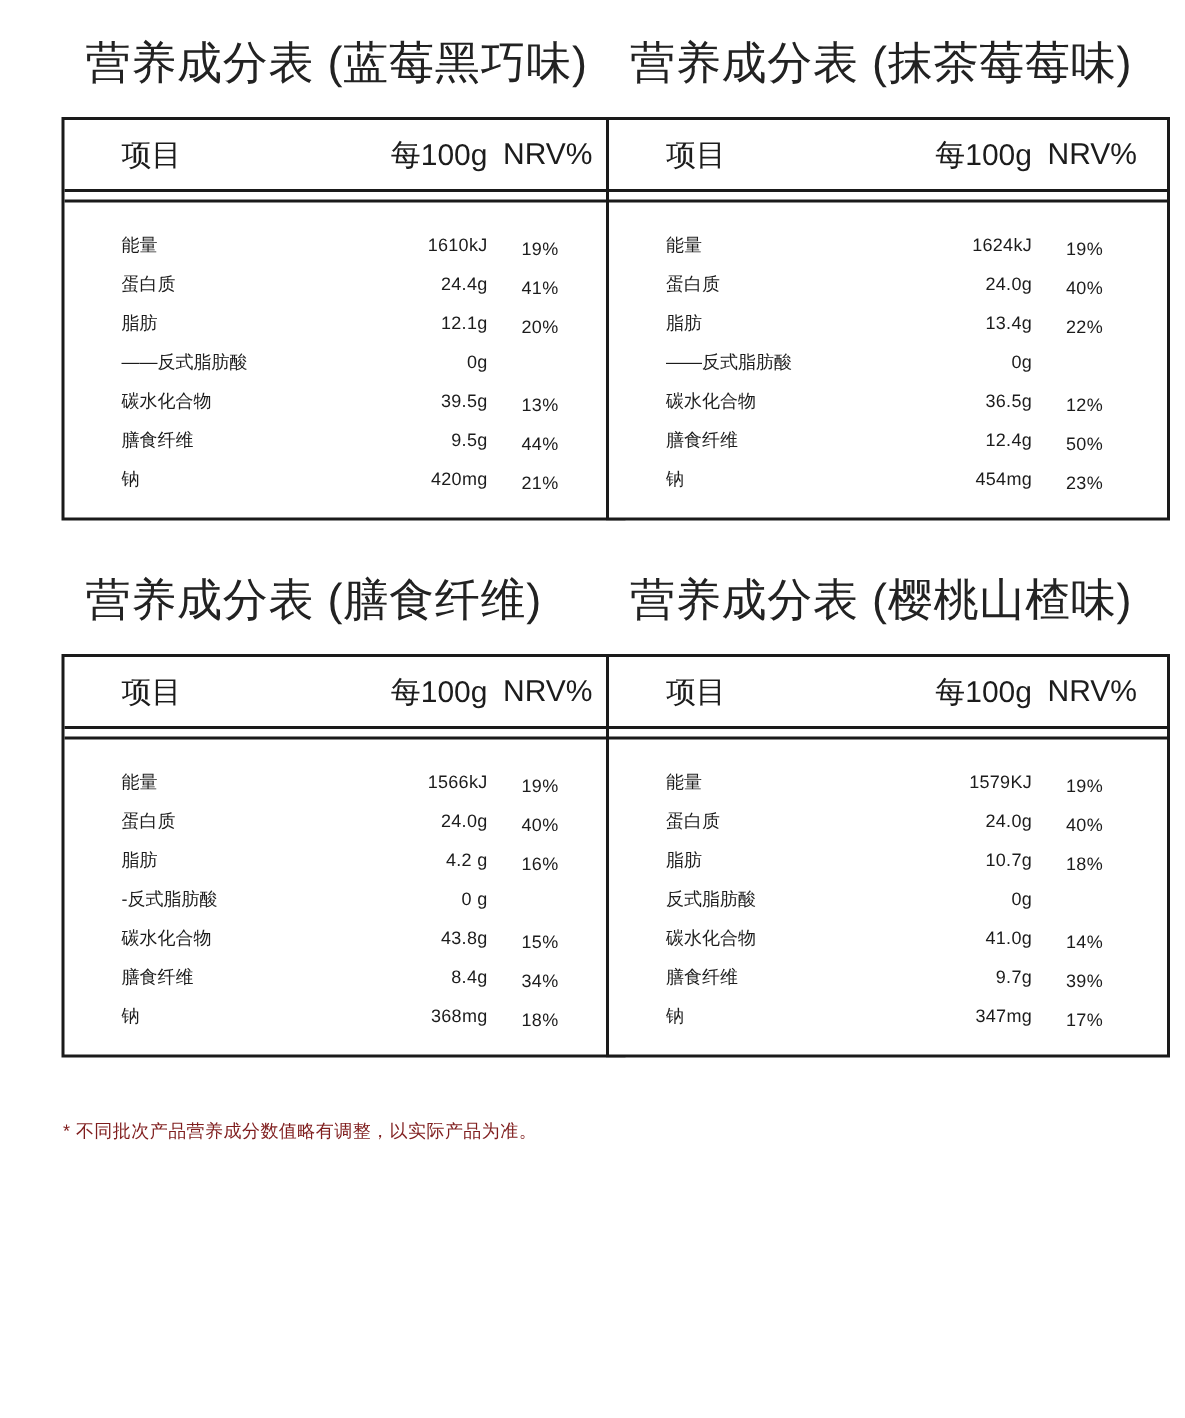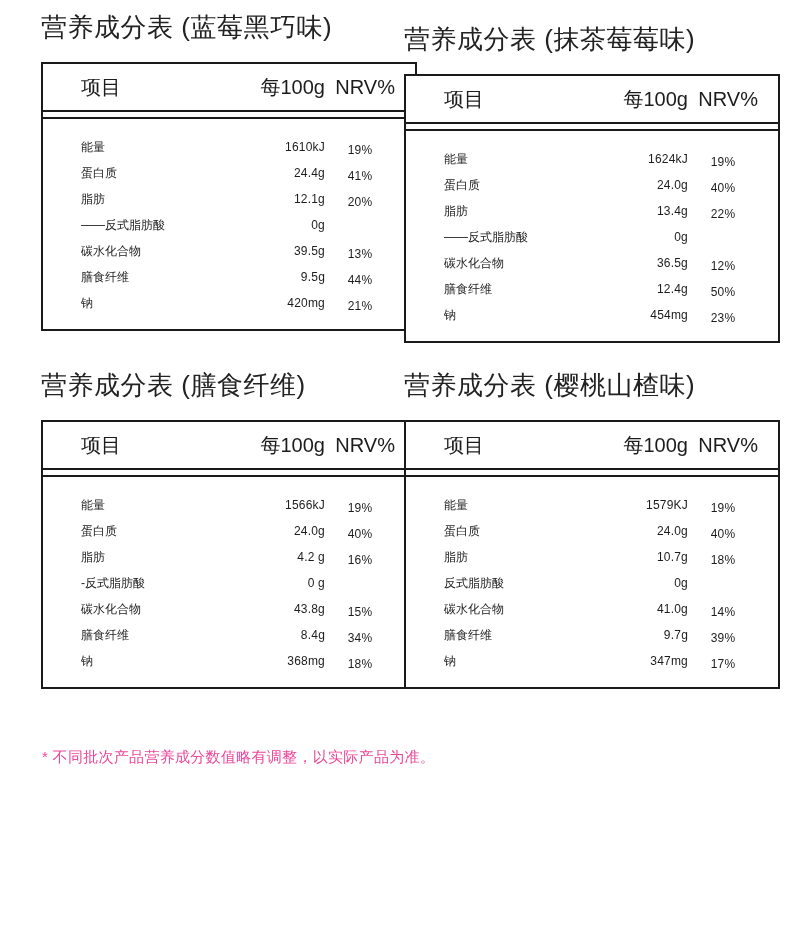--- a/index.html
+++ b/index.html
@@ -14,27 +14,27 @@
     overflow: hidden;
     font-family: "Liberation Sans", sans-serif;
     color: #1c1c1c;
     -webkit-font-smoothing: antialiased;
   }
   .block {
     position: absolute;
     width: 348px;
   }
   .block-1 { left: 41px;  top: 12px; }
-  .block-2 { left: 404px; top: 24px; }
+  .block-2 { left: 404px; top: 12px; }
   .block-3 { left: 41px;  top: 370px; }
   .block-4 { left: 404px; top: 370px; }
 
   .tbl-title {
-    margin: 0;
-    font-size: 26px;
+    margin: 16px;
+    font-size: 30px;
     font-weight: 500;
     line-height: 30px;
     color: #222222;
     letter-spacing: 0.5px;
     white-space: nowrap;
   }
   .tbl {
     margin-top: 20px;
     width: 376px;
     box-sizing: border-box;
@@ -72,23 +72,23 @@
     letter-spacing: 0.2px;
   }
   .head-item { flex: 1 1 auto; }
   .head-per  { flex: 0 0 auto; text-align: right; }
   .head-nrv  { flex: 0 0 70px; text-align: right; }
 
   .footnote {
     position: absolute;
     left: 42px;
     top: 731px;
-    font-size: 15px;
+    font-size: 12px;
     line-height: 22px;
-    color: #ec4899;
+    color: #7f1d1d;
     letter-spacing: 0.3px;
     white-space: nowrap;
   }
 </style>
 </head>
 <body>
 
 <section class="block block-1">
   <h2 class="tbl-title">营养成分表 (蓝莓黑巧味)</h2>
   <div class="tbl">

